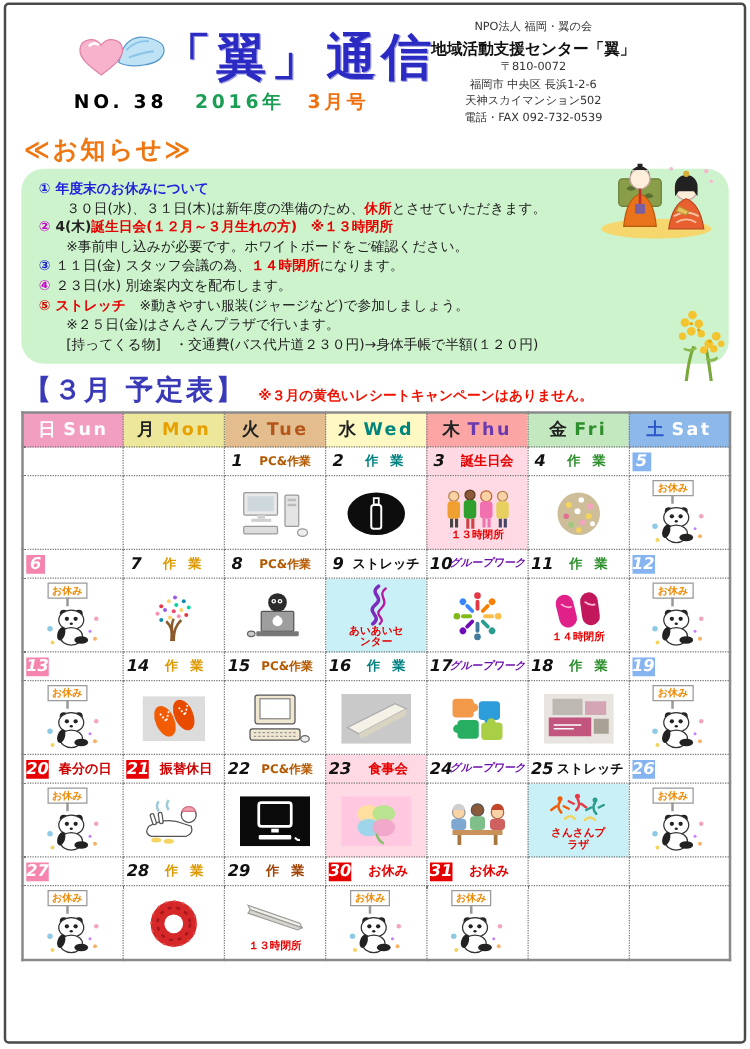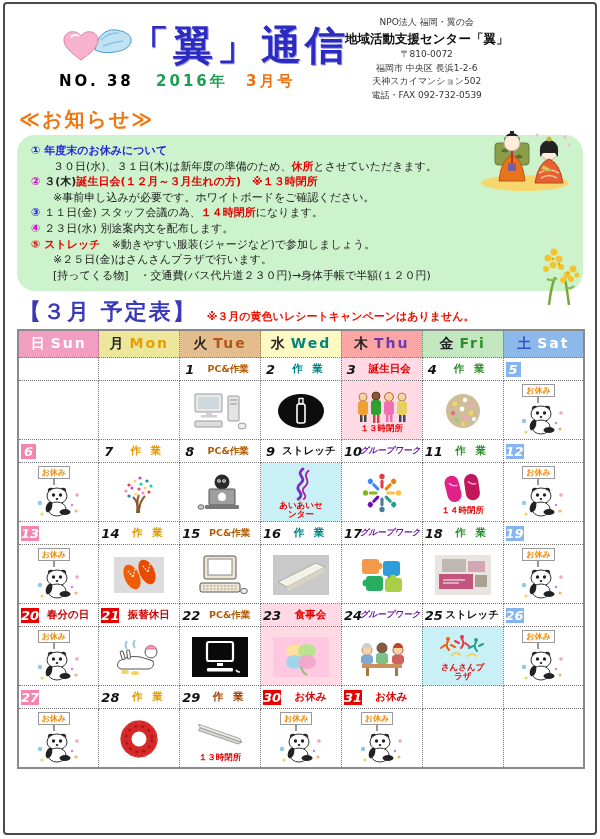--- a/index.html
+++ b/index.html
@@ -413,21 +413,21 @@
       <svg class="flowers" width="50" height="60">
           <use href="#s-flowers"></use>
         </svg>
       <div class="nit">
         <span class="mk m1">①</span><span class="bl">年度末のお休みについて</span>
       </div>
       <div class="nit ind">
         <span>３０日(水)、３１日(木)は新年度の準備のため、</span><span class="rd">休所</span><span>とさせていただきます。</span>
       </div>
       <div class="nit">
-        <span class="mk m2">②</span><b>３(木)</b><span class="rd">誕生日会(１２月～３月生れの方)</span><span class="rd">　※１３時閉所</span>
+        <span class="mk m2">②</span><b>4(木)</b><span class="rd">誕生日会(１２月～３月生れの方)</span><span class="rd">　※１３時閉所</span>
       </div>
       <div class="nit ind">※事前申し込みが必要です。ホワイトボードをご確認ください。</div>
       <div class="nit">
         <span class="mk m3">③</span><span>１１日(金) スタッフ会議の為、</span><span class="rd">１４時閉所</span><span>になります。</span>
       </div>
       <div class="nit">
         <span class="mk m4">④</span><span>２３日(水) 別途案内文を配布します。</span>
       </div>
       <div class="nit">
         <span class="mk m5">⑤</span><span class="rd">ストレッチ</span><span>　※動きやすい服装(ジャージなど)で参加しましょう。</span>

